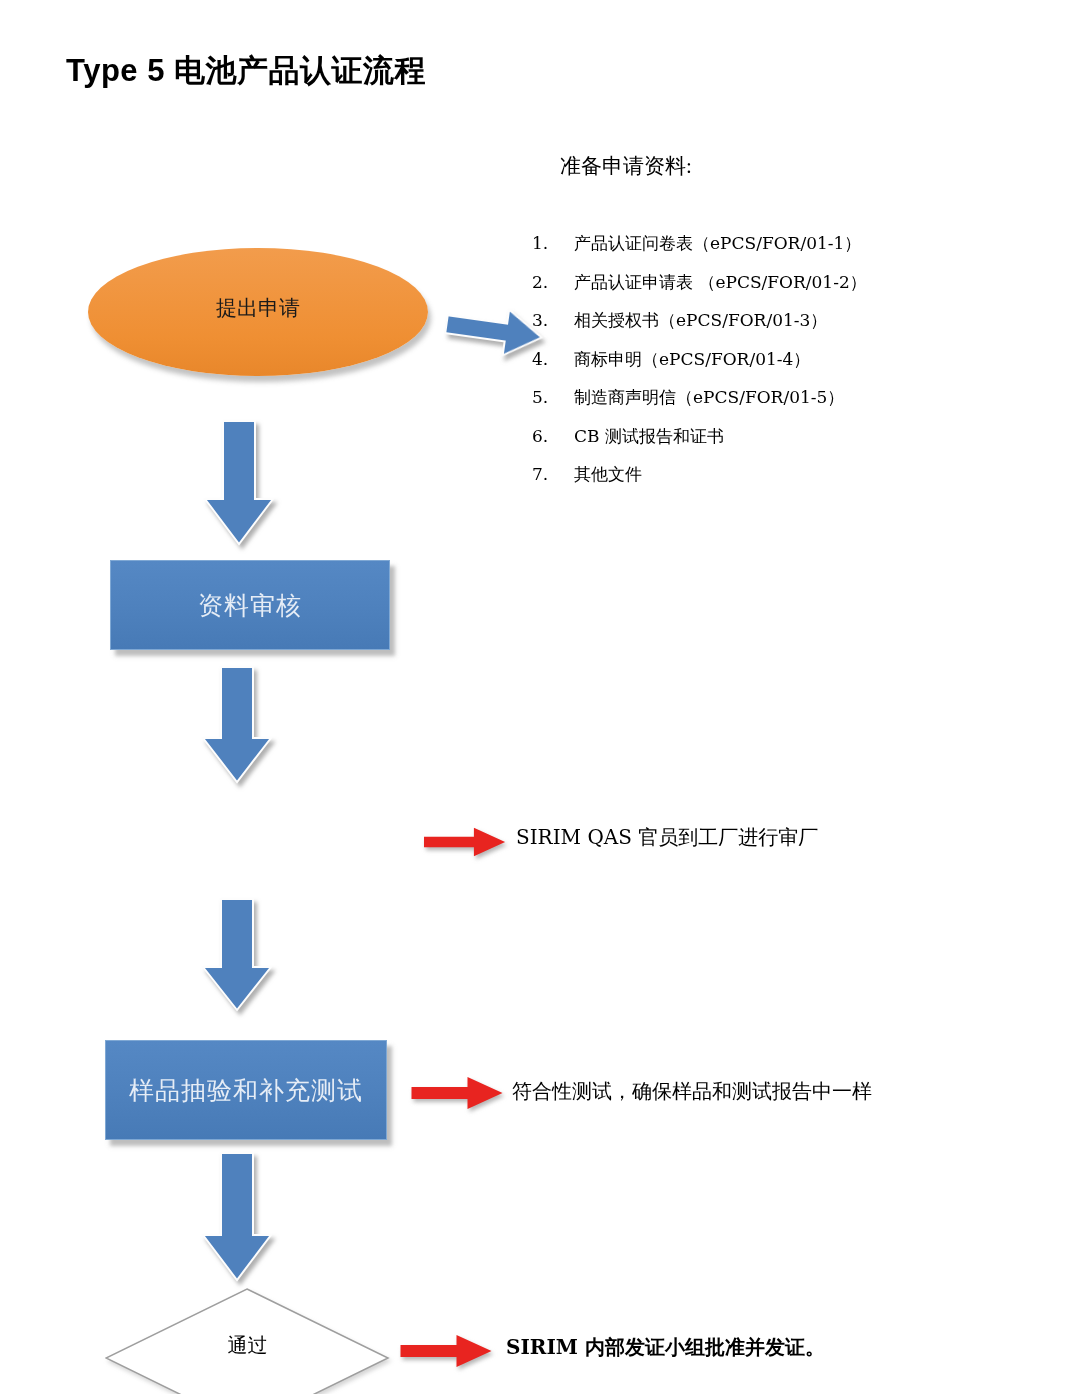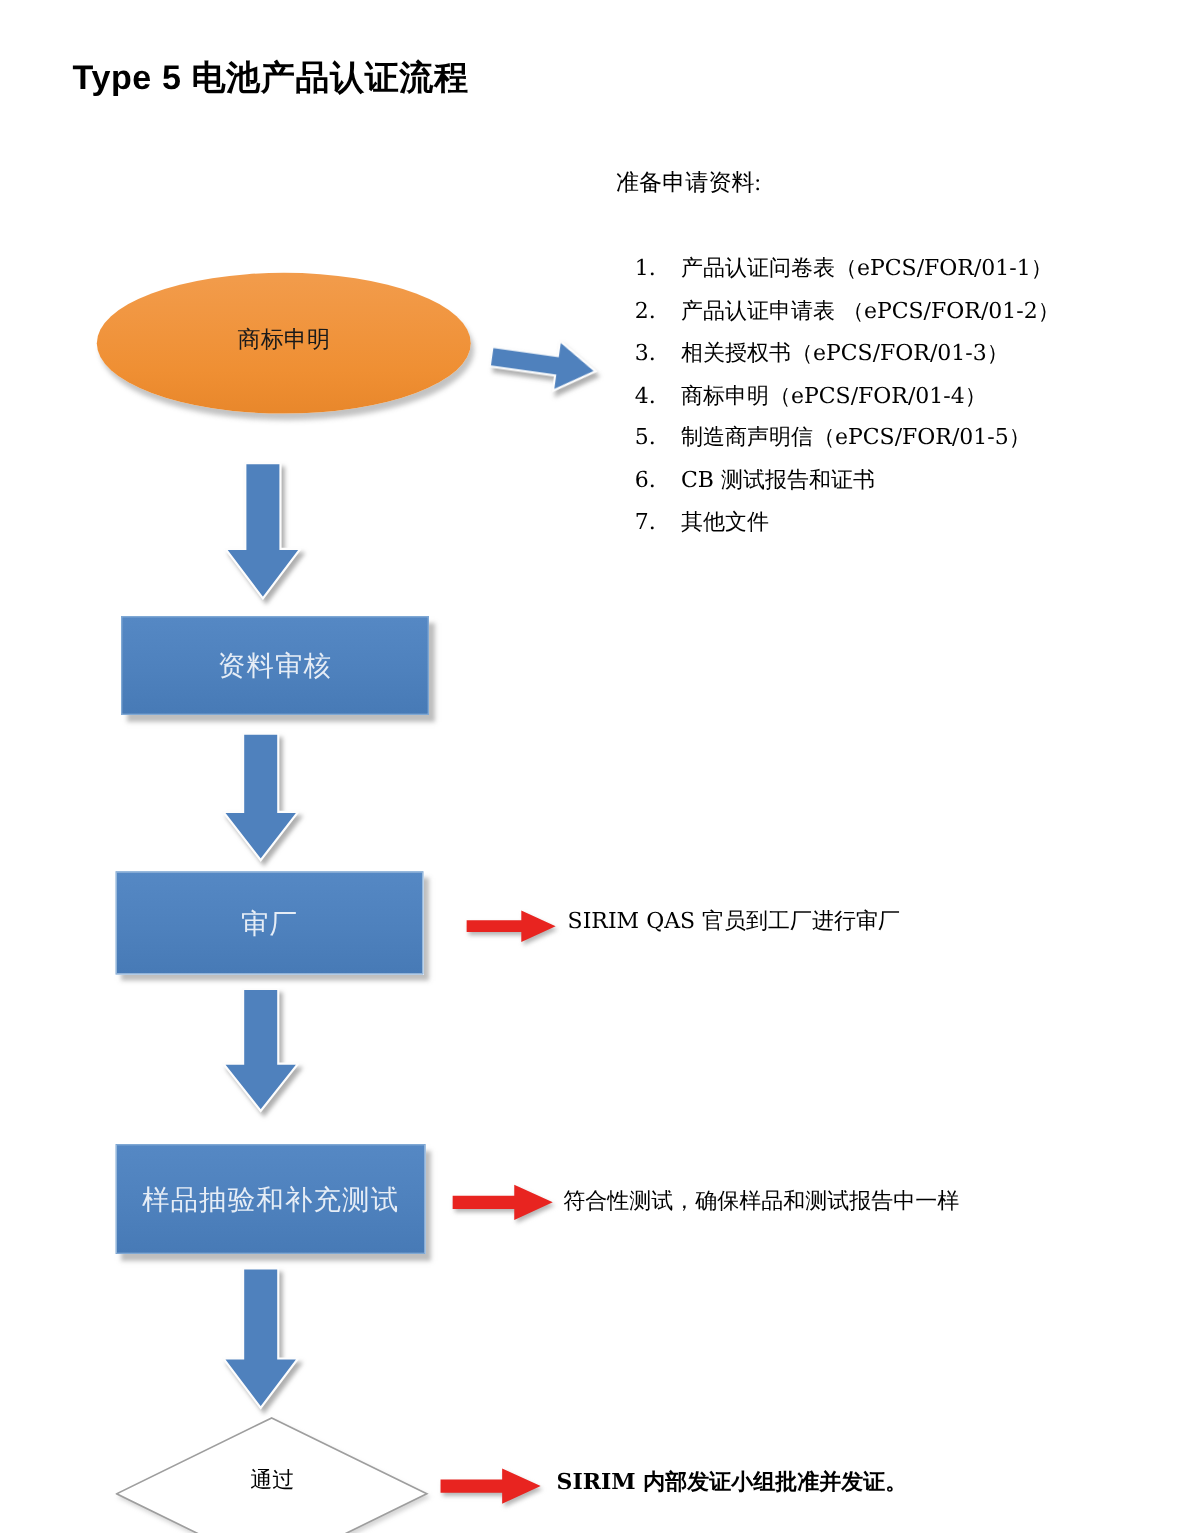--- a/index.html
+++ b/index.html
@@ -17,23 +17,23 @@
     font-family:"Liberation Sans","DejaVu Sans",sans-serif;
     font-weight:700;font-size:31px;color:#000000;
     letter-spacing:0.5px;
     margin:0;
   }
   .prep-heading{
     left:560px;top:152px;
     font-size:21px;color:#000;font-family:Liberation Serif, serif;
   }
   .prep-list{
-    left:577px;top:224px;
+    left:532px;top:224px;
     margin:0;padding:0;list-style:none;
-    font-size:20px;color:#000;
+    font-size:17px;color:#000;
   }
   .prep-list li{height:38.5px;line-height:38.5px;white-space:nowrap;}
   .prep-list .num{display:inline-block;width:42px;}
   .start-ellipse{
     left:88px;top:248px;width:340px;height:128px;
     border-radius:50%;
     background:linear-gradient(180deg,#F29C4C 0%,#EF8F33 70%,#E8872B 100%);
     box-shadow:3px 6px 5px rgba(120,120,120,0.45);
     display:flex;align-items:center;justify-content:center;
   }
@@ -81,42 +81,39 @@
     <li><span class="num">1.</span><span>产品认证问卷表（ePCS/FOR/01-1）</span></li>
     <li><span class="num">2.</span><span>产品认证申请表 （ePCS/FOR/01-2）</span></li>
     <li><span class="num">3.</span><span>相关授权书（ePCS/FOR/01-3）</span></li>
     <li><span class="num">4.</span><span>商标申明（ePCS/FOR/01-4）</span></li>
     <li><span class="num">5.</span><span>制造商声明信（ePCS/FOR/01-5）</span></li>
     <li><span class="num">6.</span><span>CB 测试报告和证书</span></li>
     <li><span class="num">7.</span><span>其他文件</span></li>
   </ol>
 
   <div class="abs start-ellipse">
-    <span class="lbl">商标申明</span>
+    <span class="lbl">提出申请</span>
   </div>
 
   <svg class="abs arrow-svg shadowed right-arrow" style="left:446px;top:306px;" width="98" height="50" viewBox="0 0 98 50">
     <polygon points="0,16 60,16 60,2 96,25 60,48 60,34 0,34"></polygon>
   </svg>
 
   <svg class="abs arrow-svg shadowed" style="left:204px;top:420px;" width="70" height="126" viewBox="0 0 70 126">
     <polygon points="19,1 51,1 51,79 69,79 35,124 1,79 19,79"></polygon>
   </svg>
 
   <div class="abs step-box box-1">
     <span>资料审核</span>
   </div>
 
   <svg class="abs arrow-svg shadowed" style="left:202px;top:666px;" width="70" height="118" viewBox="0 0 70 118">
     <polygon points="19,1 51,1 51,72 69,72 35,116 1,72 19,72"></polygon>
   </svg>
 
-  <div class="abs step-box box-2">
-    <span>审厂</span>
-  </div>
 
   <svg class="abs arrow-svg red-arrow" style="left:424px;top:826px;" width="82" height="32" viewBox="0 0 92 34">
     <polygon points="0,11 56,11 56,1 91,17 56,33 56,23 0,23"></polygon>
   </svg>
   <div class="abs annotation ann-1">SIRIM QAS  官员到工厂进行审厂</div>
 
   <svg class="abs arrow-svg shadowed" style="left:202px;top:898px;" width="70" height="114" viewBox="0 0 70 114">
     <polygon points="19,1 51,1 51,69 69,69 35,112 1,69 19,69"></polygon>
   </svg>
 

